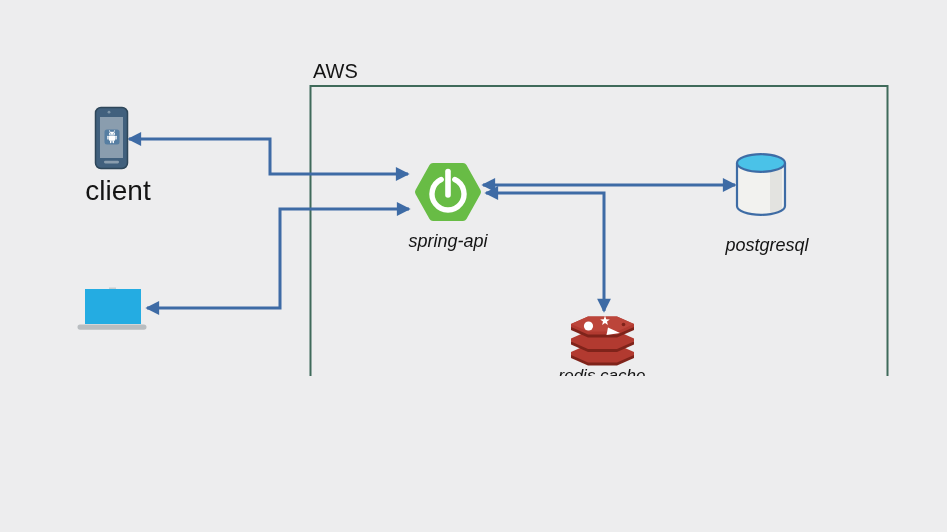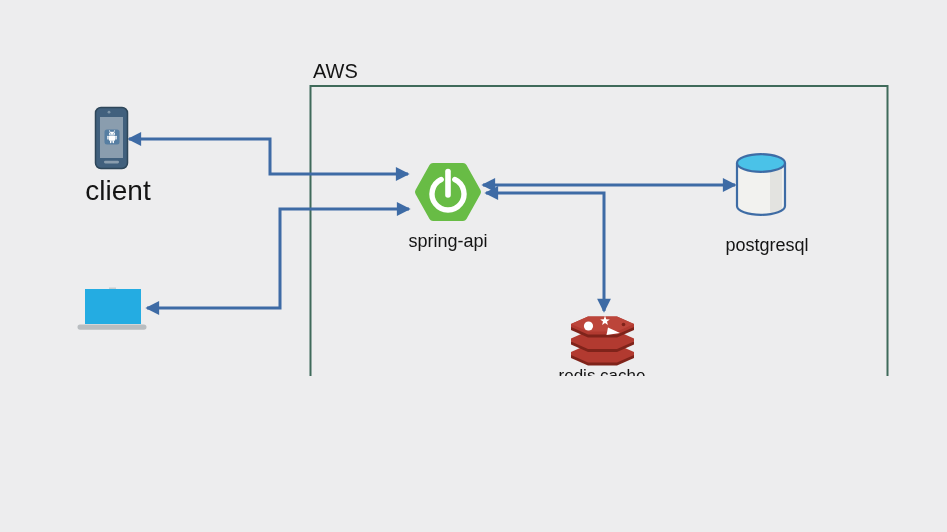--- a/index.html
+++ b/index.html
@@ -15,21 +15,21 @@
   }
   .layer{position:absolute;left:0;top:0;}
   .lbl{
     position:absolute;
     color:#141414;
     text-align:center;
     white-space:nowrap;
     line-height:1.1;
   }
   .lbl-big{font-size:28px;}
-  .lbl-mid{font-size:18px;}
+  .lbl-mid{font-size:18px;font-style:italic;}
   .lbl-aws{
     font-size:20px;
     text-align:left;
   }
 </style>
 </head>
 <body>
 
 <div class="canvas">
 

